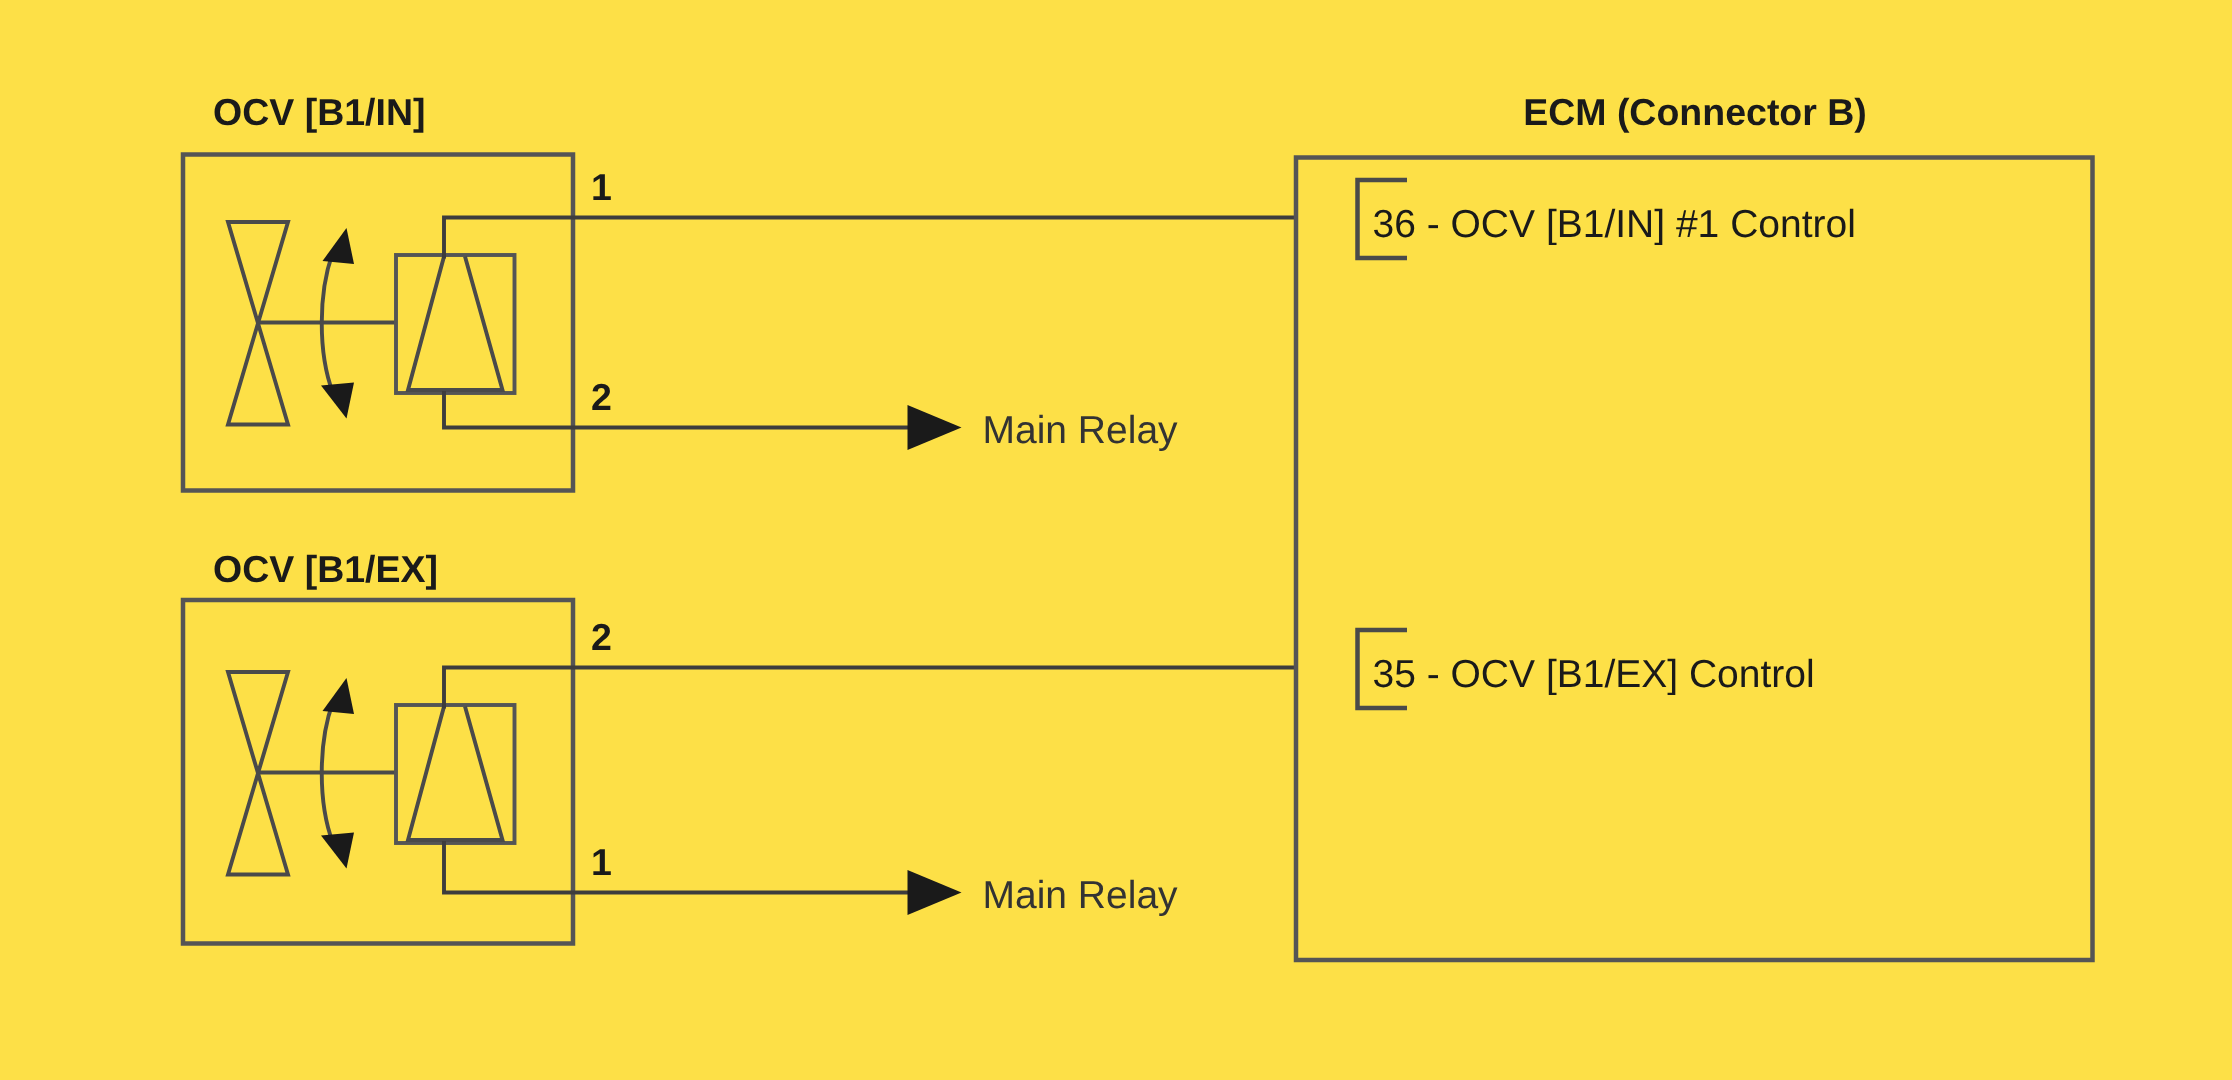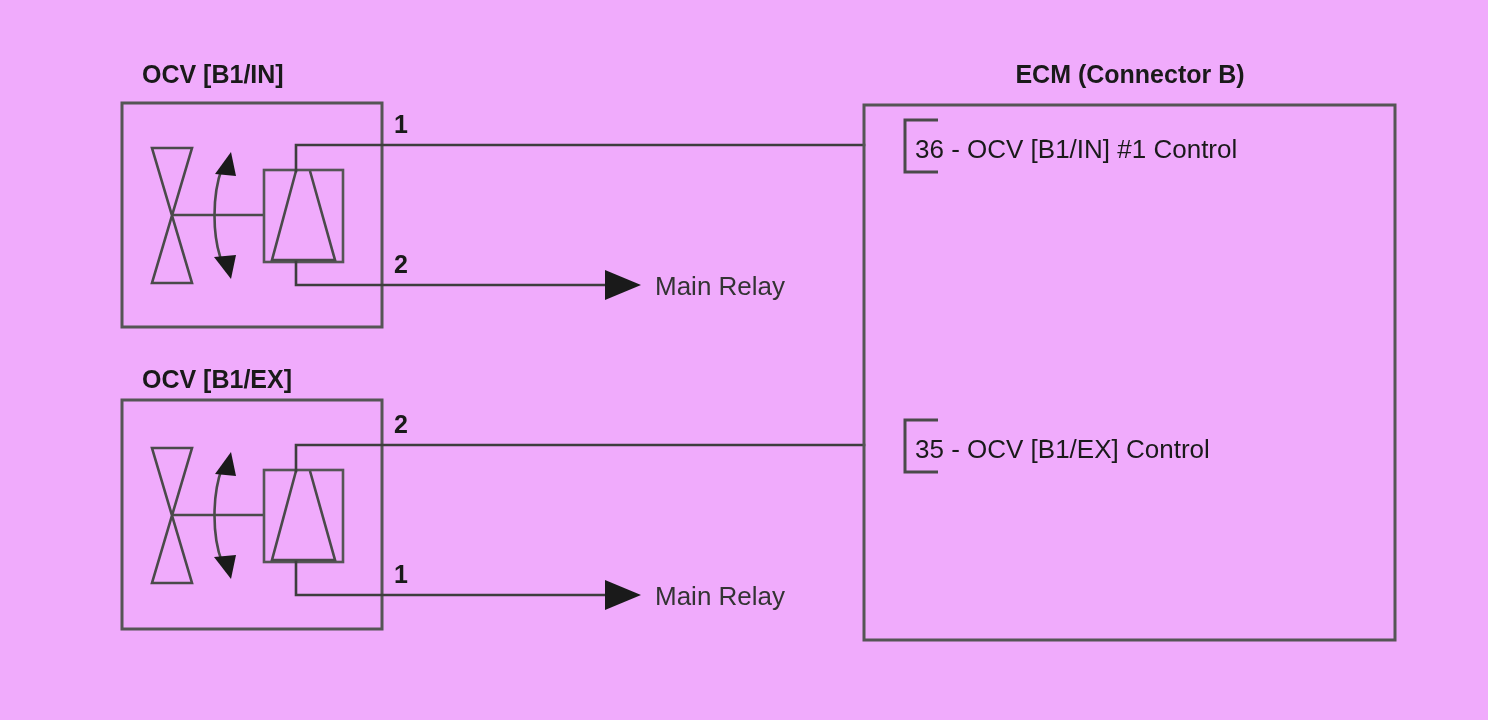--- a/index.html
+++ b/index.html
@@ -7,21 +7,21 @@
     padding: 0;
     background: #ffffff;
   }
   body {
     font-family: "Liberation Sans", sans-serif;
   }
   #stage {
     position: relative;
     width: 1488px;
     height: 720px;
-    background: #f0abfc;
+    background: #fde047;
     overflow: hidden;
   }
   svg#diagram {
     position: absolute;
     left: 0;
     top: 0;
     width: 1488px;
     height: 720px;
     display: block;
   }

